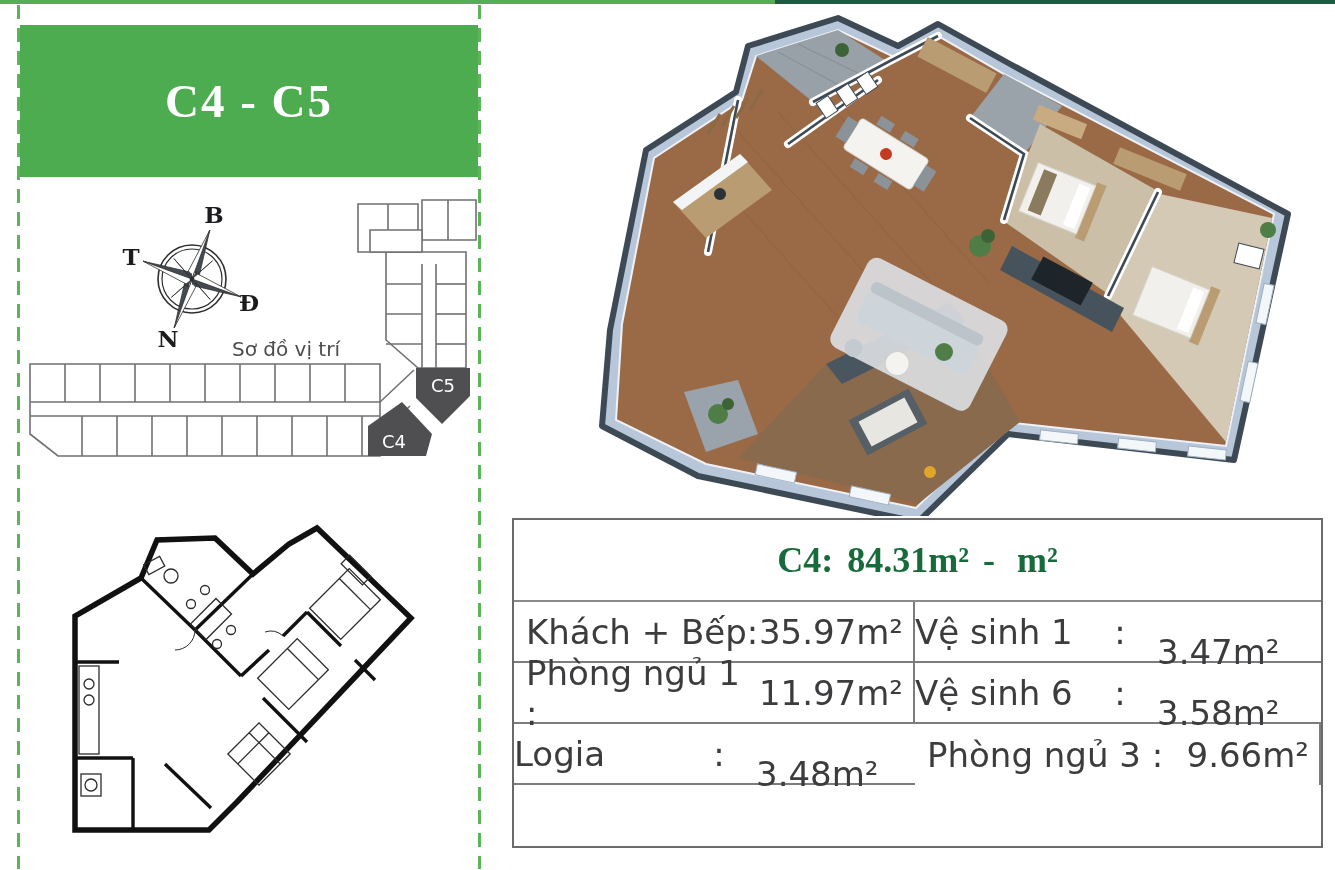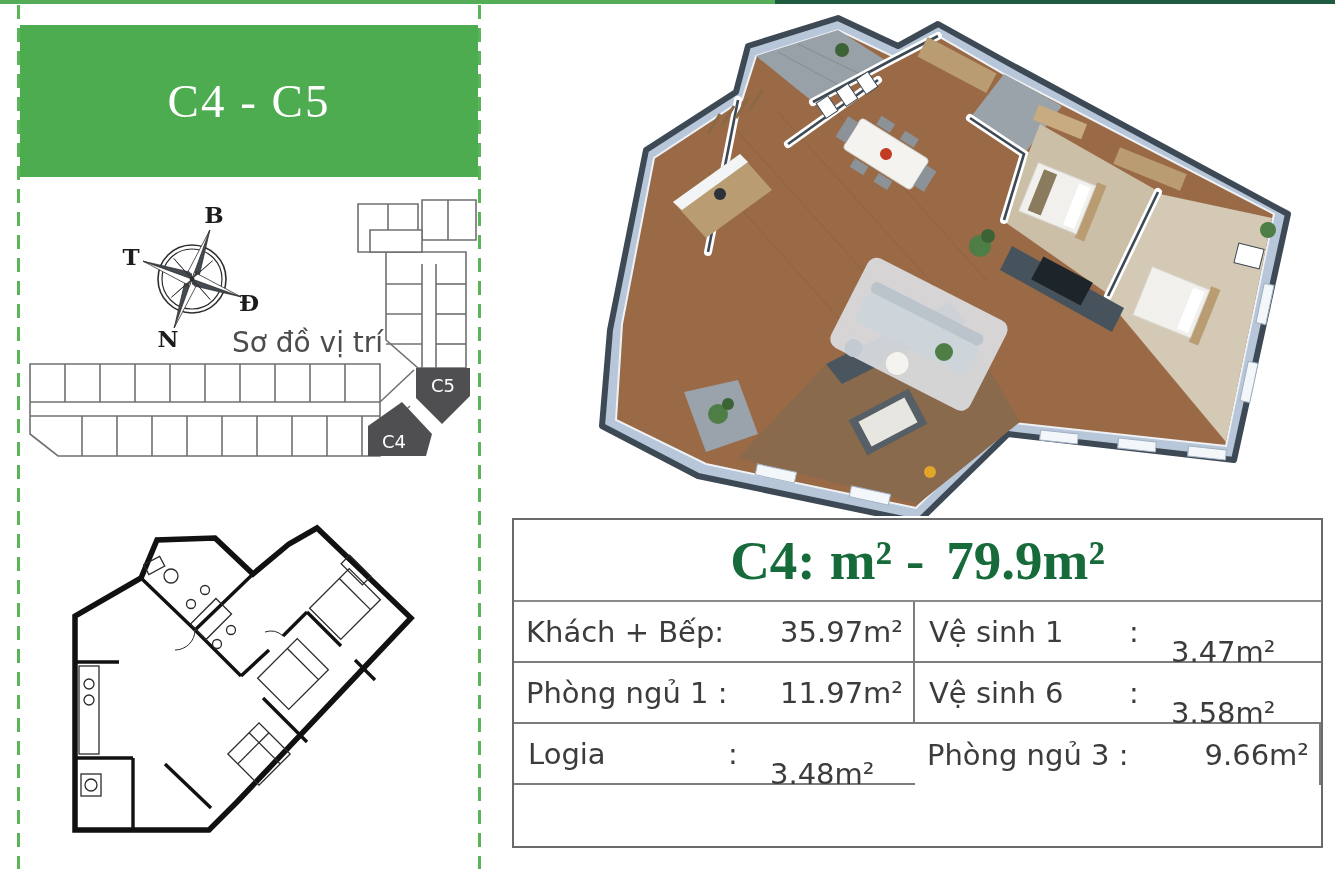--- a/index.html
+++ b/index.html
@@ -8,39 +8,39 @@
   .strip{position:absolute;top:0;height:4px;}
   .strip-left{left:0;width:775px;background:#56ad58;}
   .strip-right{left:775px;width:560px;background:#1f5b40;}
   .vdash{position:absolute;top:5px;width:3px;height:864px;
          background:repeating-linear-gradient(to bottom,#5cb45a 0 14px,transparent 14px 23px);}
   .vdash-left{left:17px;}
   .vdash-right{left:478px;}
   .header-box{position:absolute;left:20px;top:25px;width:458px;height:152px;background:#4dac4f;
               display:flex;align-items:center;justify-content:center;}
   .header-box span{color:#ffffff;font-family:"Liberation Serif","DejaVu Serif",serif;
-              font-weight:normal;font-size:47px;letter-spacing:2px;}
+              font-weight:bold;font-size:47px;letter-spacing:2px;}
   .compass-svg{position:absolute;left:95px;top:193px;}
-  .map-caption{position:absolute;left:232px;top:326px;font-size:28px;color:#4c4c4e;}
+  .map-caption{position:absolute;left:232px;top:337px;font-size:20px;color:#4c4c4e;}
   .loc-svg{position:absolute;left:18px;top:196px;}
   .plan-svg{position:absolute;left:45px;top:512px;}
   .r3d-svg{position:absolute;left:588px;top:2px;}
   .area-table{position:absolute;left:512px;top:518px;width:811px;height:330px;box-sizing:border-box;
               border:2px solid #6a6a6c;background:#ffffff;}
   .t-header{height:80px;border-bottom:2px solid #8a8a8c;display:flex;align-items:center;justify-content:center;
-            font-family:"Liberation Serif","DejaVu Serif",serif;font-weight:bold;color:#176b3b;font-size:55px;}
+            font-family:"Liberation Serif","DejaVu Serif",serif;font-weight:bold;color:#176b3b;font-size:36px;}
   .t-header .gap{width:14px;}
   .t-header .sgap{width:8px;}
   .tbody{display:grid;grid-template-columns:401px 406px;}
-  .cell{height:61px;box-sizing:border-box;display:flex;align-items:center;font-size:29px;color:#3c3c3e;}
+  .cell{height:61px;box-sizing:border-box;display:flex;align-items:center;font-size:34px;color:#3c3c3e;}
   .cell.bb{border-bottom:2px solid #7c7c7e;}
   .cell.br{border-right:2px solid #7c7c7e;}
   .lcell{padding-left:12px;}
   .lcell .lvalue{margin-left:auto;padding-right:10px;}
-  .rcell{padding-left:14px;}
+  .rcell{}
   .rcell .rlabel{width:192px;}
   .rcell .rcolon{width:26px;text-align:center;}
   .rcell .rvalue{padding-left:24px;margin-top:40px;}
 </style>
 </head>
 <body>
 
 <div class="canvas">
 
   <div class="strip strip-left" style="background: rgb(86, 173, 88);"></div>
@@ -323,26 +323,26 @@
       <rect x="656" y="360" width="10" height="40" transform="rotate(12 661 380)"></rect>
       <rect x="168" y="466" width="40" height="11" transform="rotate(12 188 471)"></rect>
       <rect x="262" y="488" width="40" height="11" transform="rotate(12 282 493)"></rect>
     </g>
   </svg>
 
   <div class="area-table">
     <div class="t-header" style="color: rgb(23, 107, 59);">
       <span>C4:</span>
       <span class="gap"></span>
+      <span>84.31</span>
         <span>m²</span>
       <span class="gap"></span>
       <span>-</span>
       <span class="gap"></span>
         <span class="sgap"></span>
-      <span>79.9</span>
         <span>m²</span>
     </div>
     <div class="tbody">
       <div class="cell lcell bb br">
         <span>Khách + Bếp:</span>
         <span class="lvalue">35.97m²</span>
       </div>
       <div class="cell rcell bb">
         <span class="rlabel">Vệ sinh 1</span>
         <span class="rcolon">:</span>

